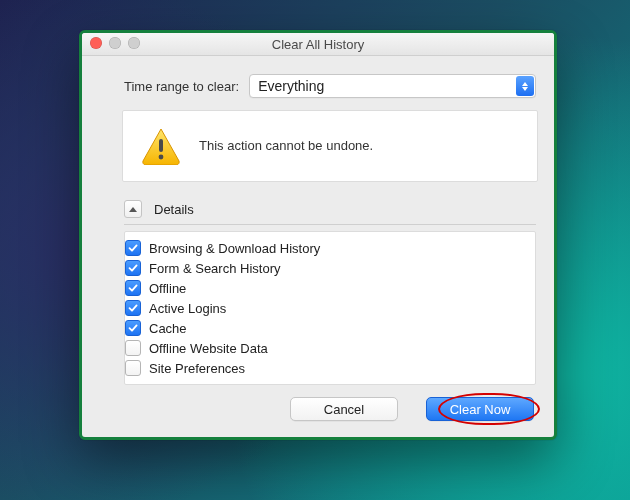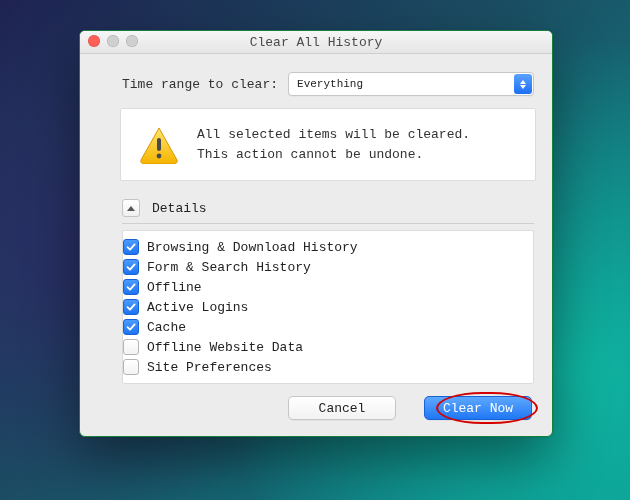--- a/index.html
+++ b/index.html
@@ -19,25 +19,24 @@
       radial-gradient(circle at 15% 50%, #2a2e66 0%, rgba(42,46,102,0) 45%),
       radial-gradient(circle at 90% 75%, #0fb6a2 0%, rgba(15,182,162,0) 50%),
       linear-gradient(135deg, #1e2250 0%, #1b4e63 45%, #0a8f8e 100%);
   }
   .window {
     position: absolute;
     left: 79px;
     top: 30px;
     width: 472px;
     background: #ececec;
-    border: 1px solid #15803d;
+    border: 3px solid #15803d;
     border-radius: 6px;
     box-shadow: 0 22px 55px rgba(0,0,0,0.45), 0 0 0 1px rgba(0,0,0,0.05);
     overflow: hidden;
-    font-family: Liberation Mono, monospace;
   }
   .titlebar {
     height: 22px;
     background: linear-gradient(#f6f6f6, #e5e5e5);
     border-bottom: 1px solid #cfcfcf;
     display: flex;
     align-items: center;
     position: relative;
   }
   .traffic {
@@ -75,21 +74,21 @@
     height: 22px;
     background: #fff;
     border: 1px solid #c7c7c7;
     border-radius: 4px;
     display: flex;
     align-items: center;
     padding: 0 6px 0 8px;
     box-shadow: 0 0.5px 0 rgba(0,0,0,0.05);
     position: relative;
   }
-  .select-value { flex: 1; font-size: 11px; color: #222; }
+  .select-value { flex: 1; font-size: 14px; color: #222; }
   .select-cap {
     width: 18px; height: 20px;
     margin-right: -5px;
     background: linear-gradient(#5aa2ff, #1d6ff2);
     border-radius: 3px;
     display: flex;
     flex-direction: column;
     align-items: center;
     justify-content: center;
     gap: 1px;
@@ -239,21 +238,20 @@
               <stop offset="0" stop-color="#ffe56b"></stop>
               <stop offset="1" stop-color="#f6b400"></stop>
             </linearGradient>
           </defs>
           <path d="M20 2 L38 34 A3 3 0 0 1 35.5 38 L4.5 38 A3 3 0 0 1 2 34 Z" fill="url(#wg)" stroke="#d89400" stroke-width="1"></path>
           <rect x="18" y="12" width="4" height="13" rx="2" fill="#4a4a4a"></rect>
           <circle cx="20" cy="30" r="2.4" fill="#4a4a4a"></circle>
         </svg>
       </span>
       <div class="warn-text">
-        <div>All selected items will be cleared.</div>
         <div>This action cannot be undone.</div>
       </div>
     </div>
 
     <div class="details-header">
       <span class="disclosure">
         <span class="chev-up"></span>
       </span>
       <span class="details-title">Details</span>
     </div>

